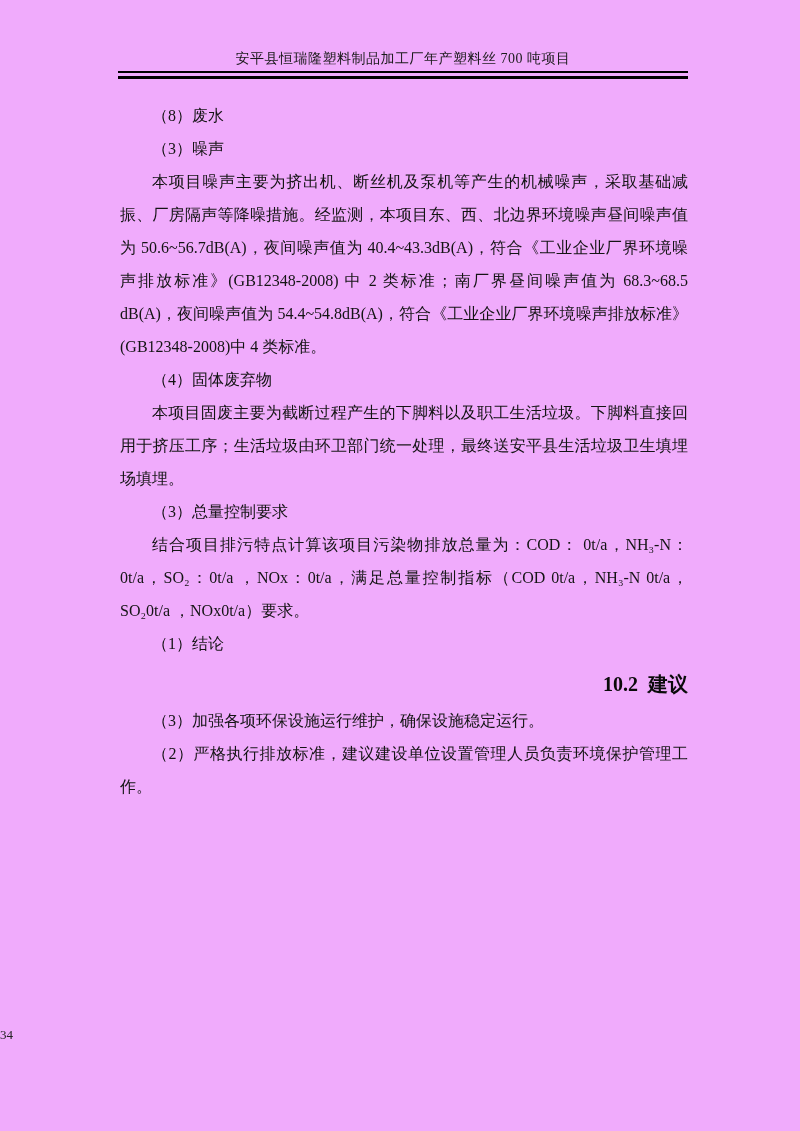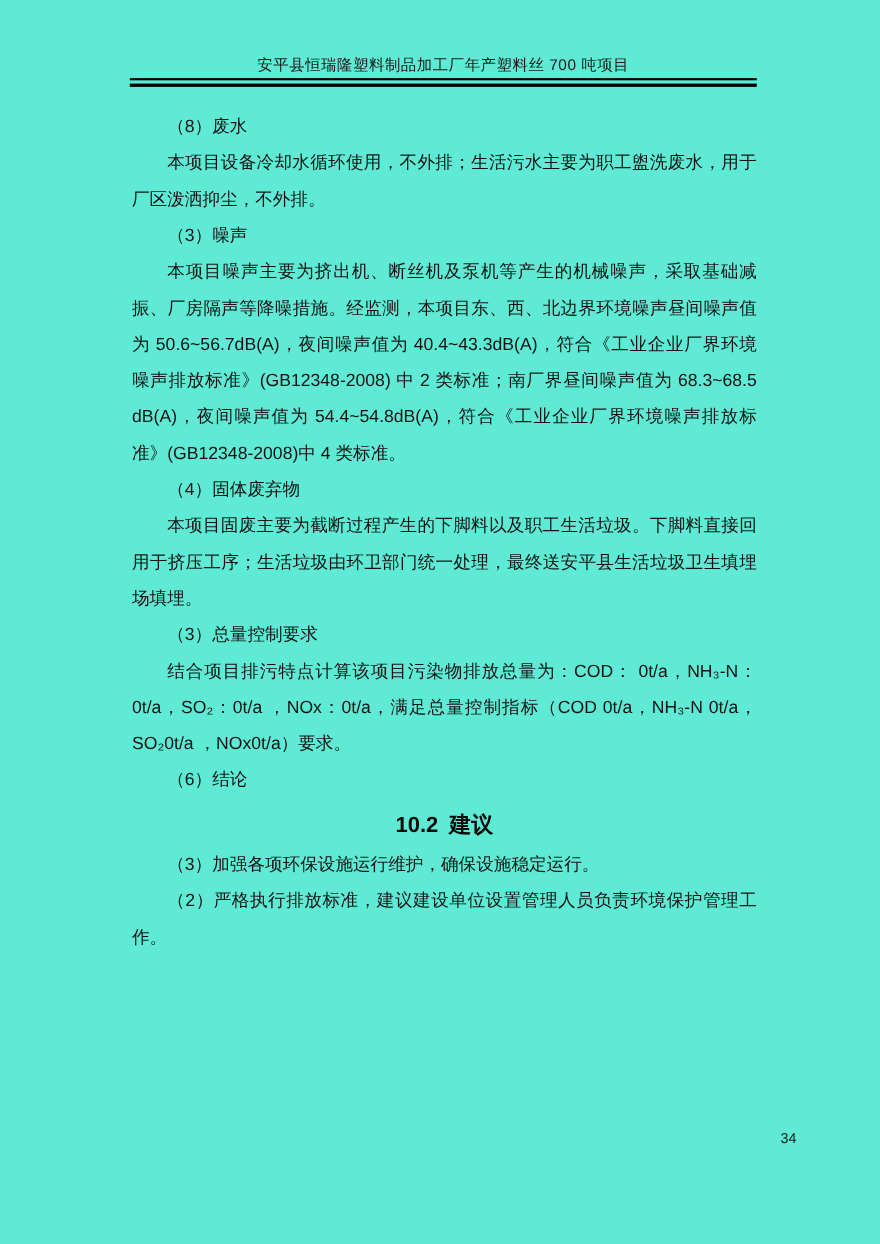--- a/index.html
+++ b/index.html
@@ -4,22 +4,22 @@
 <style>
   html, body {
     margin: 0;
     padding: 0;
     background: #ffffff;
   }
   .page {
     position: relative;
     width: 800px;
     height: 1131px;
-    background: #5eead4;
-    font-family: Liberation Sans, sans-serif;
+    background: #f0abfc;
+    font-family: Liberation Serif, serif;
     color: #141414;
     overflow: hidden;
   }
   .doc-header {
     position: absolute;
     top: 50px;
     left: 118px;
     width: 570px;
     text-align: center;
     font-size: 14px;
@@ -50,64 +50,63 @@
     margin: 0;
     text-indent: 2em;
     word-break: break-word;
   }
   .section-heading {
     margin: 7px 0 3px 0;
     font-size: 20px;
     font-weight: bold;
     line-height: 34px;
     text-indent: 0;
-    text-align: center;
+    text-align: right;
     color: #0a0a0a;
   }
   .section-heading .sec-num {
     margin-right: 10px;
   }
   .doc-footer {
     position: absolute;
     top: 1027px;
     left: 0;
     width: 724px;
-    text-align: right;
+    text-align: left;
     font-size: 13px;
     color: #222;
   }
 </style>
 </head>
 <body>
 
 <div class="page">
 
   <div class="doc-header">安平县恒瑞隆塑料制品加工厂年产塑料丝 700 吨项目</div>
 
   <div class="header-rule"></div>
 
   <div class="content">
 
     <p class="para">（8）废水</p>
 
-    <p class="para">本项目设备冷却水循环使用，不外排；生活污水主要为职工盥洗废水，用于厂区泼洒抑尘，不外排。</p>
 
     <p class="para">（3）噪声</p>
 
     <p class="para">本项目噪声主要为挤出机、断丝机及泵机等产生的机械噪声，采取基础减振、厂房隔声等降噪措施。经监测，本项目东、西、北边界环境噪声昼间噪声值为 50.6~56.7dB(A)，夜间噪声值为 40.4~43.3dB(A)，符合《工业企业厂界环境噪声排放标准》(GB12348-2008) 中 2 类标准；南厂界昼间噪声值为 68.3~68.5 dB(A)，夜间噪声值为 54.4~54.8dB(A)，符合《工业企业厂界环境噪声排放标准》(GB12348-2008)中 4 类标准。</p>
 
     <p class="para">（4）固体废弃物</p>
 
     <p class="para">本项目固废主要为截断过程产生的下脚料以及职工生活垃圾。下脚料直接回用于挤压工序；生活垃圾由环卫部门统一处理，最终送安平县生活垃圾卫生填埋场填埋。</p>
 
     <p class="para">（3）总量控制要求</p>
 
     <p class="para">结合项目排污特点计算该项目污染物排放总量为：COD： 0t/a，NH₃-N：0t/a，SO₂：0t/a ，NOx：0t/a，满足总量控制指标（COD 0t/a，NH₃-N 0t/a，SO₂0t/a ，NOx0t/a）要求。</p>
 
-    <p class="para">（6）结论</p>
+    <p class="para">（1）结论</p>
 
 
     <h2 class="section-heading">
       <span class="sec-num">10.2</span><span>建议</span>
     </h2>
 
     <p class="para">（3）加强各项环保设施运行维护，确保设施稳定运行。</p>
 
     <p class="para">（2）严格执行排放标准，建议建设单位设置管理人员负责环境保护管理工作。</p>
 

